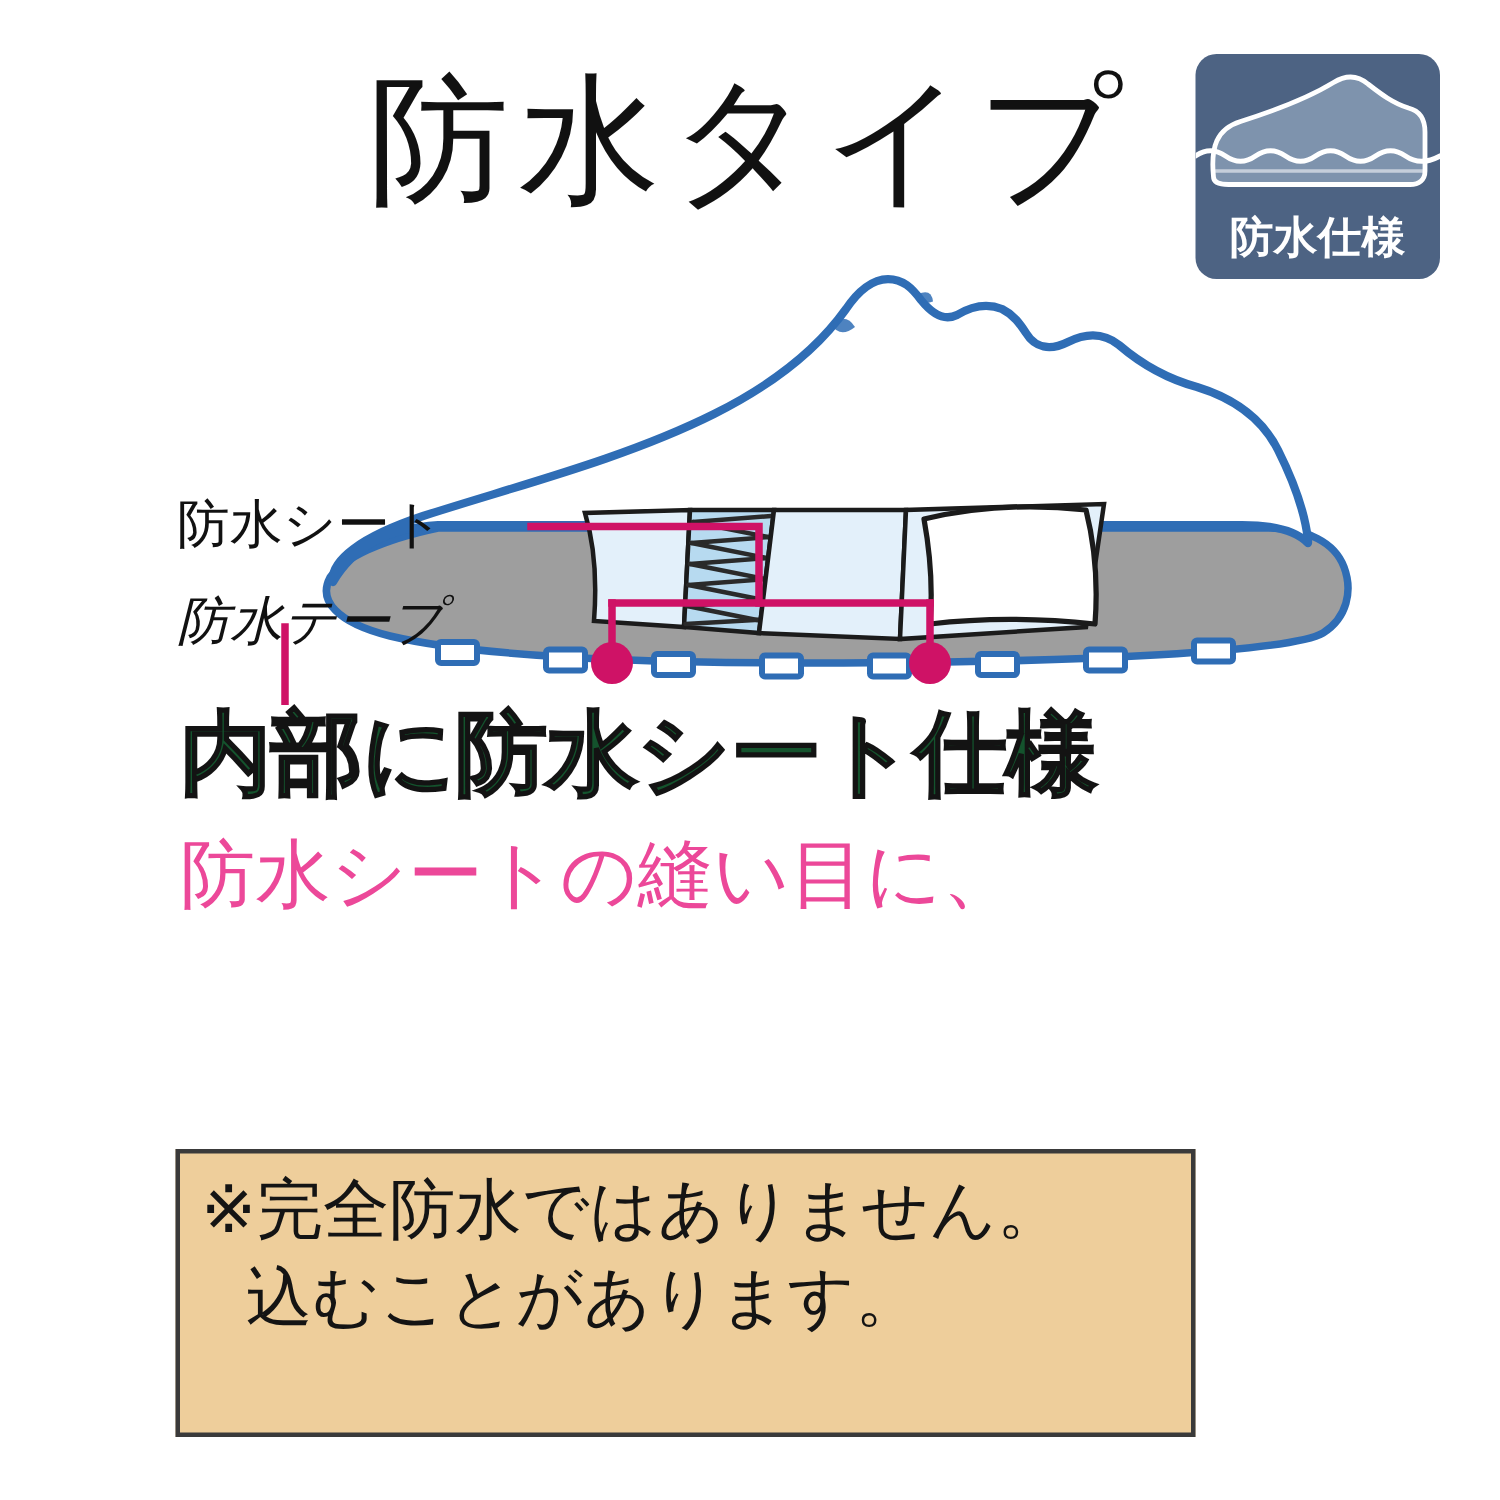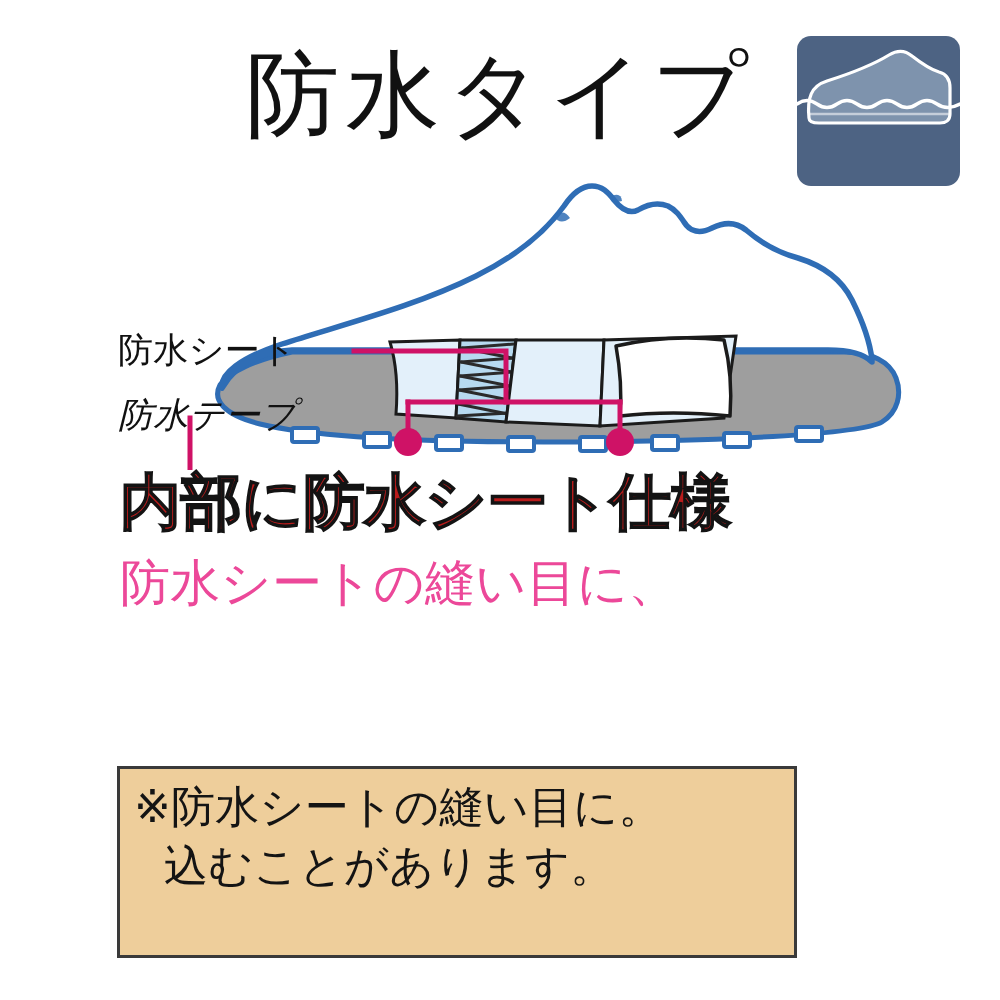--- a/index.html
+++ b/index.html
@@ -95,21 +95,21 @@
 
   
   .headline {
     position: absolute;
     left: 120px;
     top: 466px;
     font-size: 61px;
     line-height: 72px;
     font-weight: bold;
     letter-spacing: -0.005em;
-    color: #b91c1c;
+    color: #14532d;
     white-space: nowrap;
     -webkit-text-stroke: 1.6px #131313;
   }
 
   
   .body-copy {
     position: absolute;
     left: 120px;
     top: 550px;
     width: 800px;
@@ -155,20 +155,21 @@
 
       <path d="M12 82 C10 62 14 50 30 45 C52 38 74 30 92 19
                C100 14 108 14 115 20 C124 27 132 33 142 36
                C150 38 153 44 153 52 L153 78
                C153 84 149 87 143 87 L22 87 C16 87 12 86 12 82 Z" fill="#7e93ad" stroke="#ffffff" stroke-width="3.2" stroke-linejoin="round"></path>
 
       <path d="M12 78 L153 78" stroke="#ffffff" stroke-width="2.4" fill="none" opacity="0.55"></path>
 
       <path d="M0 68 q10 -7 20 0 t20 0 t20 0 t20 0 t20 0 t20 0 t20 0 t23 0" fill="none" stroke="#ffffff" stroke-width="3.4" stroke-linecap="round"></path>
     </svg>
+    <div class="badge-label">防水仕様</div>
   </div>
 
   <div class="diagram">
     <svg viewBox="0 0 1000 320" width="1000" height="320">
 
       <path d="M196 235
                C205 222 230 210 268 202
                L820 202
                C848 202 866 212 872 228
                C878 244 874 262 858 272
@@ -258,17 +259,17 @@
     <div class="callout callout-tape">防水テープ</div>
   </div>
 
   <div class="headline">内部に防水シート仕様</div>
 
   <div class="body-copy">
     <div class="body-line">防水シートの縫い目に、</div>
   </div>
 
   <div class="notice">
-    <div class="notice-line">※防水シートの縫い目に。</div>
+    <div class="notice-line">※完全防水ではありません。</div>
     <div class="notice-line indent">込むことがあります。</div>
   </div>
 
 </div>
 
 </body></html>

